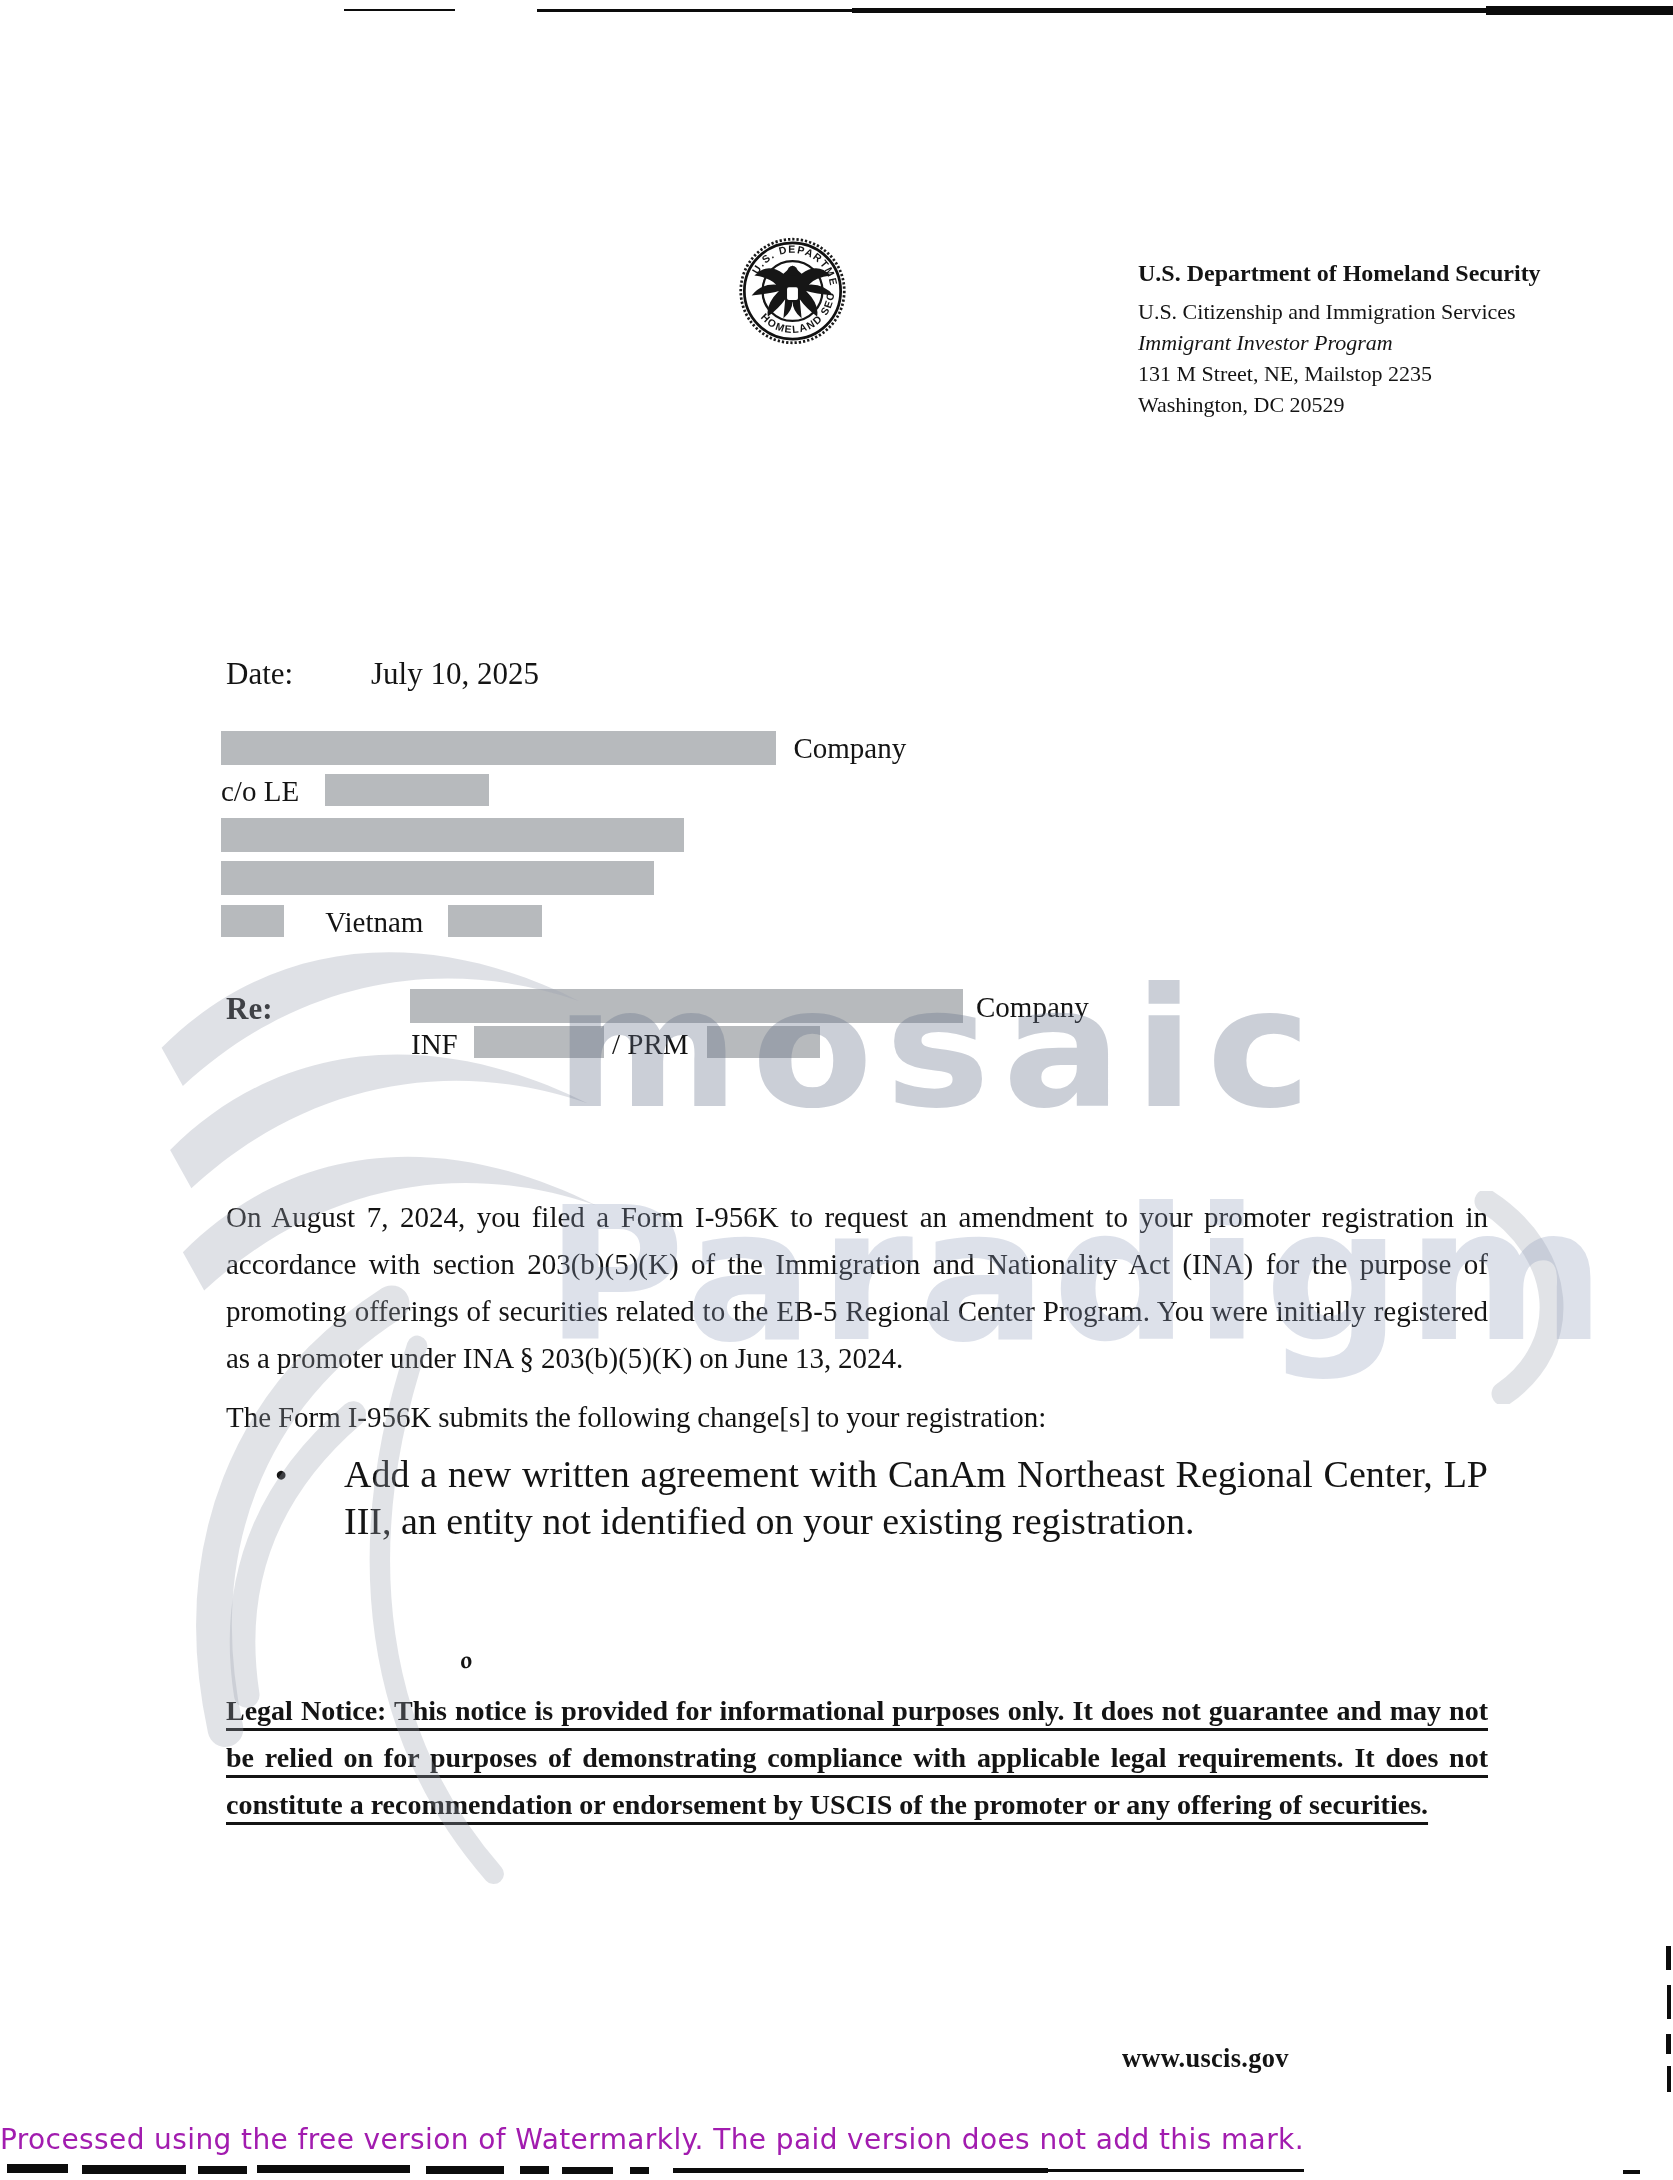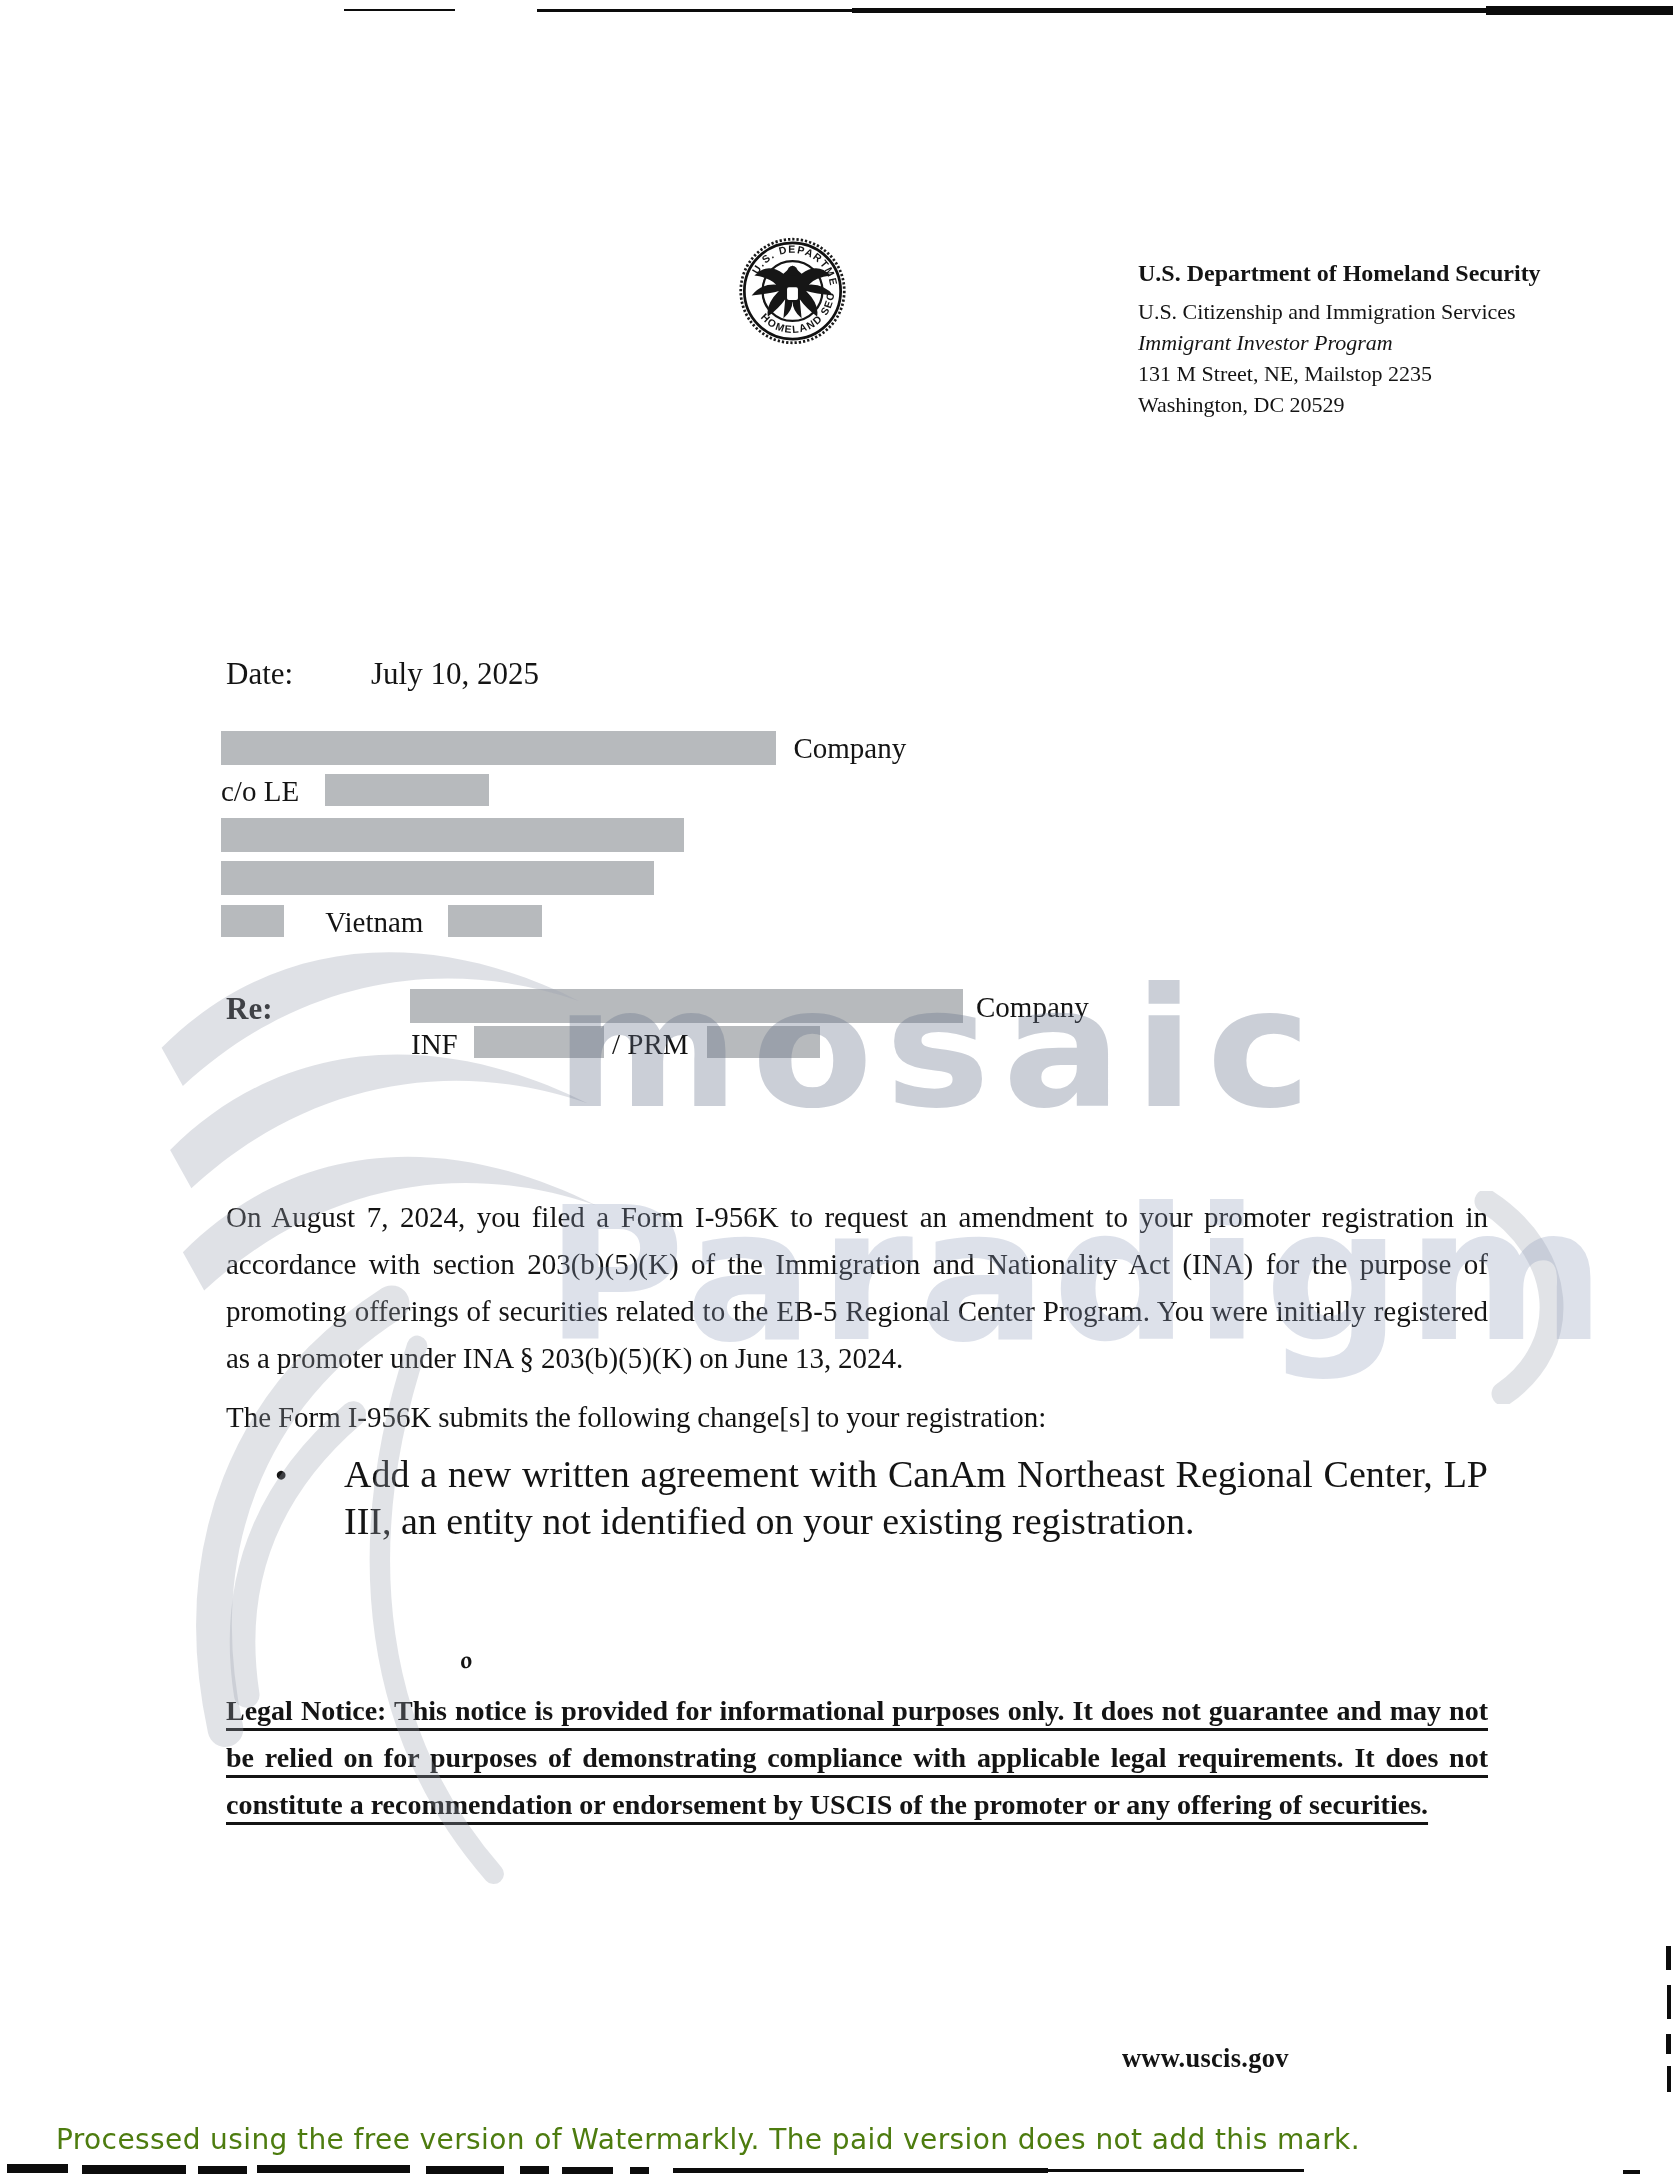--- a/index.html
+++ b/index.html
@@ -51,22 +51,22 @@
   .bullet-text{flex:1;margin-left:18px;font-size:38px;line-height:47px;text-align:justify;}
   .legal{
     position:absolute;left:226px;top:1687px;width:1262px;
     font-size:28px;line-height:47px;font-weight:bold;text-align:justify;
     text-decoration:underline;text-decoration-thickness:3px;text-underline-offset:7.7px;
   }
   .stray-o{position:absolute;left:460px;top:1647px;font-size:24px;font-weight:bold;font-style:italic;transform:rotate(-12deg);}
   
   .site{position:absolute;left:1122px;top:2043px;font-weight:bold;font-size:26.4px;letter-spacing:0.3px;}
   .wm-note{
-    position:absolute;left:0;top:2123px;width:1360px;text-align:right;
-    font-family:"DejaVu Sans", sans-serif;font-size:28px;color:#4d7c0f;
+    position:absolute;left:0;top:2123px;width:1360px;text-align:left;
+    font-family:"DejaVu Sans", sans-serif;font-size:28px;color:#a21caf;
     text-shadow:0 0.9px 0.9px #ffffff,0 -0.9px 0.9px #ffffff;letter-spacing:0.4px;
   }
   
   .wm-layer{position:absolute;left:0;top:0;width:1674px;height:1543px;pointer-events:none;}
   .wm-word1{
     position:absolute;left:555px;top:952px;
     font-family:"DejaVu Sans", sans-serif;font-weight:bold;font-size:177px;
     letter-spacing:12px;color:rgba(104,114,138,0.34);transform:scaleY(.94);transform-origin:top left;
   }
   .wm-word2{

